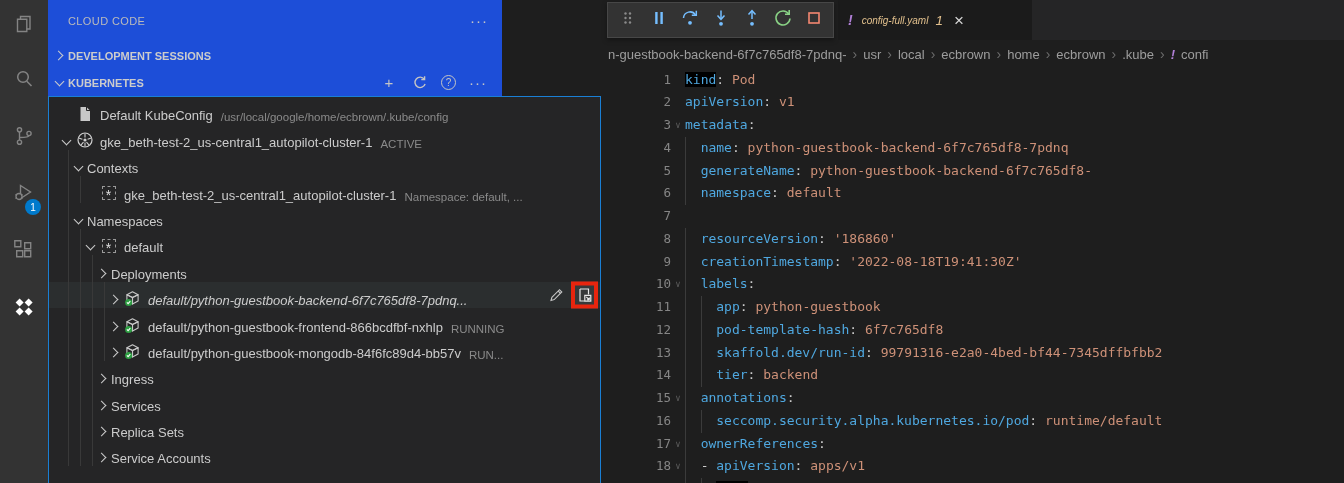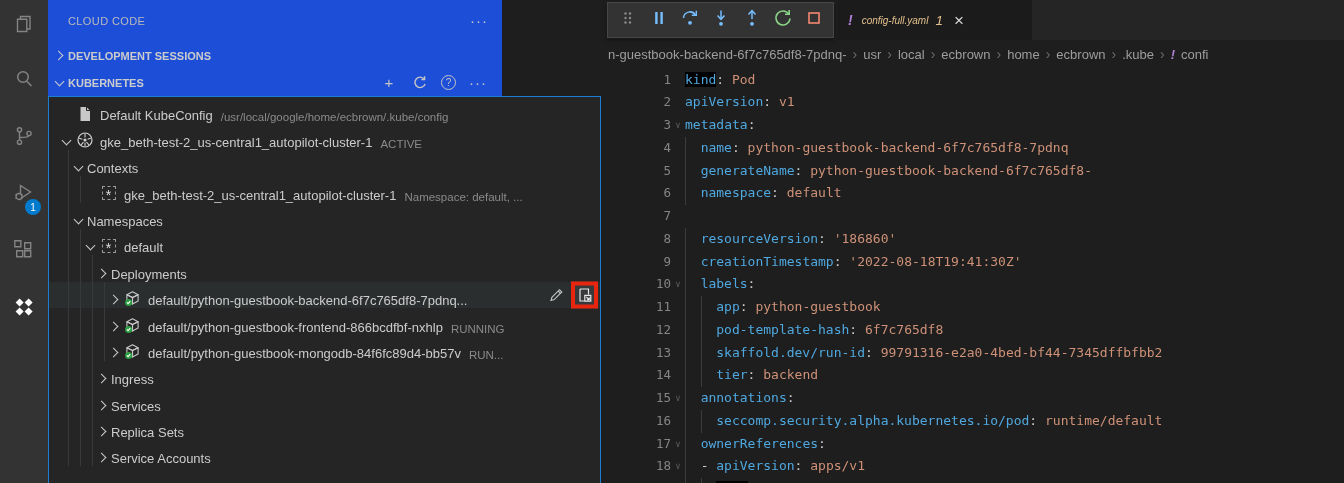--- a/index.html
+++ b/index.html
@@ -25,21 +25,21 @@
   .chev::before{content:'';position:absolute;left:4px;top:4px;width:6px;height:6px;
     border-right:1.4px solid #cccccc;border-bottom:1.4px solid #cccccc;}
   .chev.down::before{transform:rotate(45deg);top:3px;}
   .chev.right::before{transform:rotate(-45deg);left:3px;}
   .chev.none::before{display:none;}
   
   .tree{position:absolute;top:96px;left:0;width:551px;bottom:-12px;background:#252526;
         border:1px solid #1a7fd4;overflow:visible;}
   .trow{height:26.4px;display:flex;align-items:flex-end;padding-left:10px;position:relative;
         font-size:13px;color:#cccccc;cursor:pointer;white-space:nowrap;}
-  .trow.hover{background:#2b2e2f;}
+  .trow.hover{background:#2b2e2f;font-style:italic;}
   .tind{width:12px;align-self:stretch;flex:none;position:relative;}
   .tind::before{content:'';position:absolute;left:9px;top:0;bottom:0;width:1px;background:#393939;}
   .ticon{width:19px;height:19px;flex:none;margin-right:6px;display:flex;align-items:center;justify-content:center;}
   .ctxbox{width:14px;height:14px;border:1px dashed #9a9a9a;color:#e0e0e0;font-size:14px;
           display:flex;align-items:center;justify-content:center;line-height:0;padding-top:4px;box-sizing:border-box;}
   .tlabel{color:#cccccc;}
   .tsuffix{color:#8a8a8a;font-size:11.5px;margin-left:8px;}
   .tactions{position:absolute;right:2px;top:50%;transform:translateY(-50%);display:flex;align-items:center;gap:6px;}
   .iconbtn{display:flex;align-items:center;justify-content:center;cursor:pointer;}
   .redbox{border:4px solid #e8250e;padding:1px;display:flex;align-items:center;justify-content:center;background:#37393a;}

